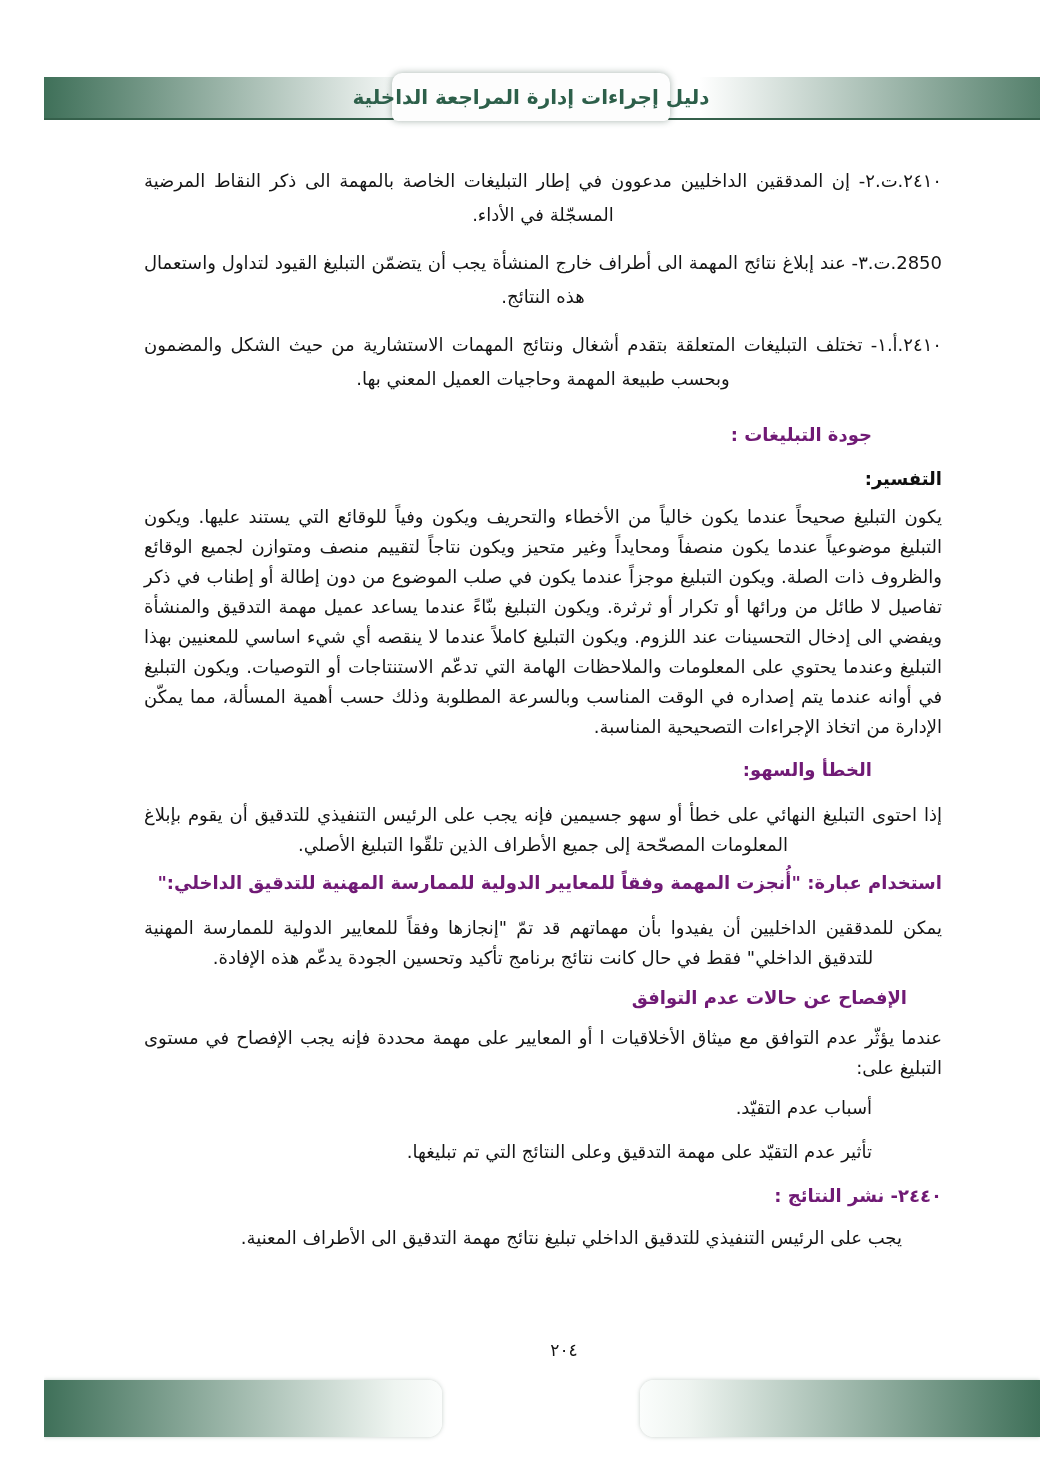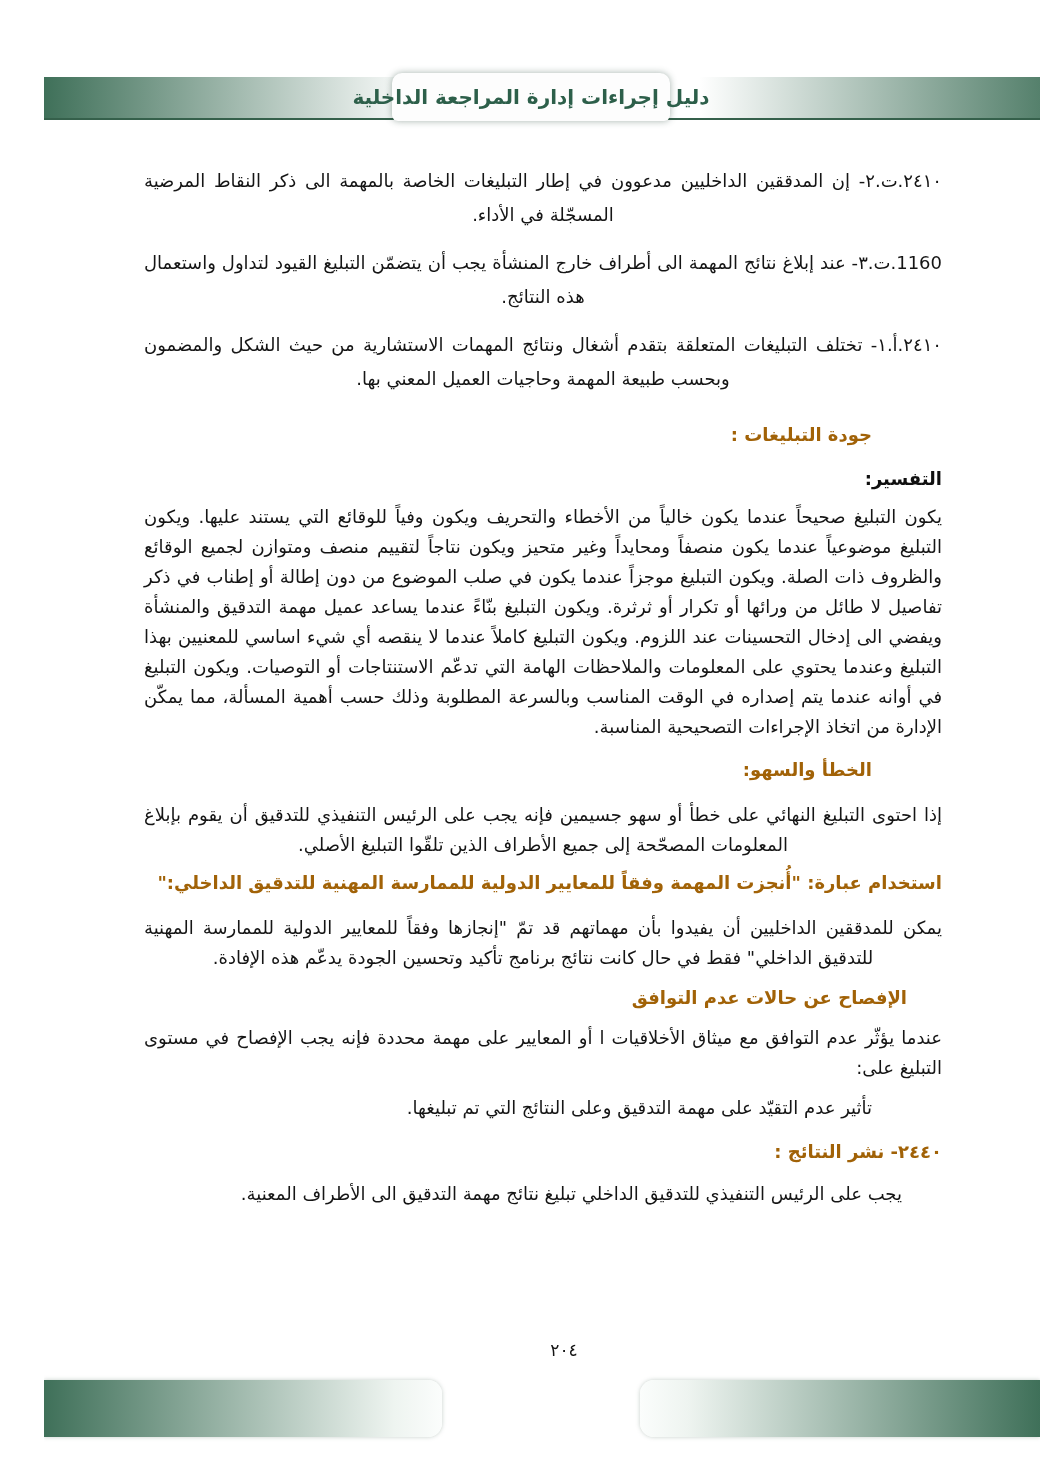--- a/index.html
+++ b/index.html
@@ -48,21 +48,21 @@
     line-height:34px;
     margin:0 0 14px 0;
   }
   .para {
     text-align:justify;
     margin:0;
   }
   .para.last-center { text-align-last:center;margin-top:15px; }
   .line-right { text-align:right; margin:0; }
   .heading-blue {
-    color:#a16207;
+    color:#701a75;
     font-weight:bold;
     margin:0;
   }
   .heading-black {
     color:#101010;
     font-weight:bold;
     margin:0;
   }
   .ind70 { margin-right:70px; }
   .ind35 { margin-right:35px; }
@@ -106,37 +106,38 @@
 <div class="page">
 
   <div class="header-bar"></div>
   <div class="header-tab">
     <span class="header-title">دليل إجراءات إدارة المراجعة الداخلية</span>
   </div>
 
   <div class="content">
 
     <p class="item">٢٤١٠.ت.٢- إن المدققين الداخليين مدعوون في إطار التبليغات الخاصة بالمهمة الى ذكر النقاط المرضية المسجّلة في الأداء.</p>
-    <p class="item">1160.ت.٣- عند إبلاغ نتائج المهمة الى أطراف خارج المنشأة يجب أن يتضمّن التبليغ القيود لتداول واستعمال هذه النتائج.</p>
+    <p class="item">2850.ت.٣- عند إبلاغ نتائج المهمة الى أطراف خارج المنشأة يجب أن يتضمّن التبليغ القيود لتداول واستعمال هذه النتائج.</p>
     <p class="item">٢٤١٠.أ.١- تختلف التبليغات المتعلقة بتقدم أشغال ونتائج المهمات الاستشارية من حيث الشكل والمضمون وبحسب طبيعة المهمة وحاجيات العميل المعني بها.</p>
 
     <p class="heading-blue ind70 mt24 mb14">جودة التبليغات :</p>
 
     <p class="heading-black mt12 mb8">التفسير:</p>
     <p class="para mb12">يكون التبليغ صحيحاً عندما يكون خالياً من الأخطاء والتحريف ويكون وفياً للوقائع التي يستند عليها. ويكون التبليغ موضوعياً عندما يكون منصفاً ومحايداً وغير متحيز ويكون نتاجاً لتقييم منصف ومتوازن لجميع الوقائع والظروف ذات الصلة. ويكون التبليغ موجزاً عندما يكون في صلب الموضوع من دون إطالة أو إطناب في ذكر تفاصيل لا طائل من ورائها أو تكرار أو ثرثرة. ويكون التبليغ بنّاءً عندما يساعد عميل مهمة التدقيق والمنشأة ويفضي الى إدخال التحسينات عند اللزوم. ويكون التبليغ كاملاً عندما لا ينقصه أي شيء اساسي للمعنيين بهذا التبليغ وعندما يحتوي على المعلومات والملاحظات الهامة التي تدعّم الاستنتاجات أو التوصيات. ويكون التبليغ في أوانه عندما يتم إصداره في الوقت المناسب وبالسرعة المطلوبة وذلك حسب أهمية المسألة، مما يمكّن الإدارة من اتخاذ الإجراءات التصحيحية المناسبة.</p>
 
     <p class="heading-blue ind70 mt12 mb8">الخطأ والسهو:</p>
     <p class="para last-center mb8">إذا احتوى التبليغ النهائي على خطأ أو سهو جسيمين فإنه يجب على الرئيس التنفيذي للتدقيق أن يقوم بإبلاغ المعلومات المصحّحة إلى جميع الأطراف الذين تلقّوا التبليغ الأصلي.</p>
 
     <p class="heading-blue mt8 mb8">استخدام عبارة: "أُنجزت المهمة وفقاً للمعايير الدولية للممارسة المهنية للتدقيق الداخلي:"</p>
     <p class="para last-center mb10">يمكن للمدققين الداخليين أن يفيدوا بأن مهماتهم قد تمّ "إنجازها وفقاً للمعايير الدولية للممارسة المهنية للتدقيق الداخلي" فقط في حال كانت نتائج برنامج تأكيد وتحسين الجودة يدعّم هذه الإفادة.</p>
 
     <p class="heading-blue ind35 mt10 mb10">الإفصاح عن حالات عدم التوافق</p>
     <p class="para mb10">عندما يؤثّر عدم التوافق مع ميثاق الأخلاقيات ا أو المعايير على مهمة محددة فإنه يجب الإفصاح في مستوى التبليغ على:</p>
 
+    <p class="line-right ind70 mb14">أسباب عدم التقيّد.</p>
     <p class="line-right ind70 mb14">تأثير عدم التقيّد على مهمة التدقيق وعلى النتائج التي تم تبليغها.</p>
 
     <p class="heading-blue mt12 mb12">٢٤٤٠- نشر النتائج :</p>
     <p class="line-right ind40">يجب على الرئيس التنفيذي للتدقيق الداخلي تبليغ نتائج مهمة التدقيق الى الأطراف المعنية.</p>
 
   </div>
 
   <div class="footer-bar-left"></div>
   <div class="footer-bar-right"></div>
   <div class="page-number">٢٠٤</div>

